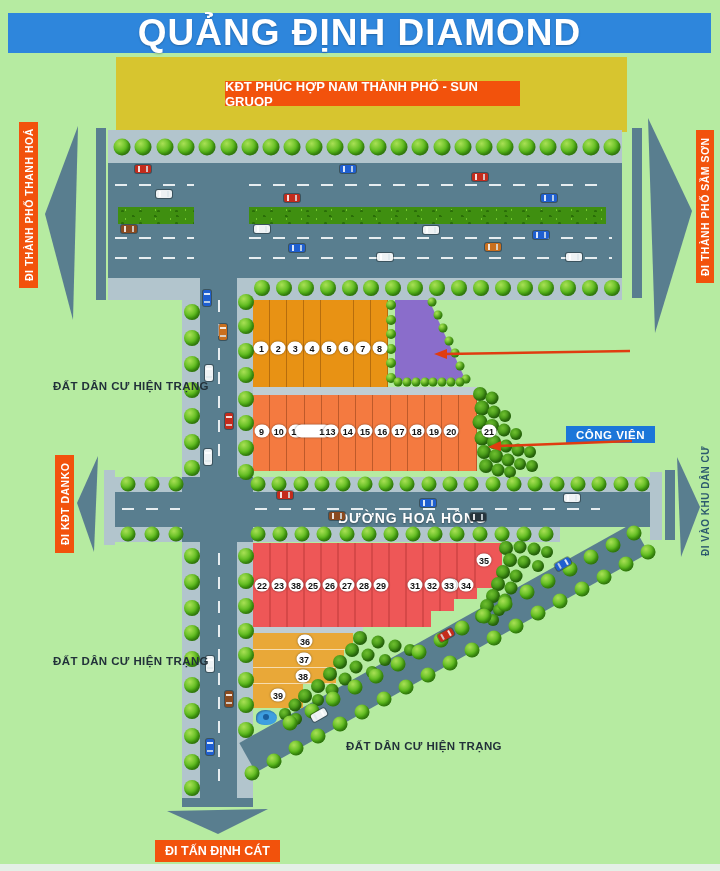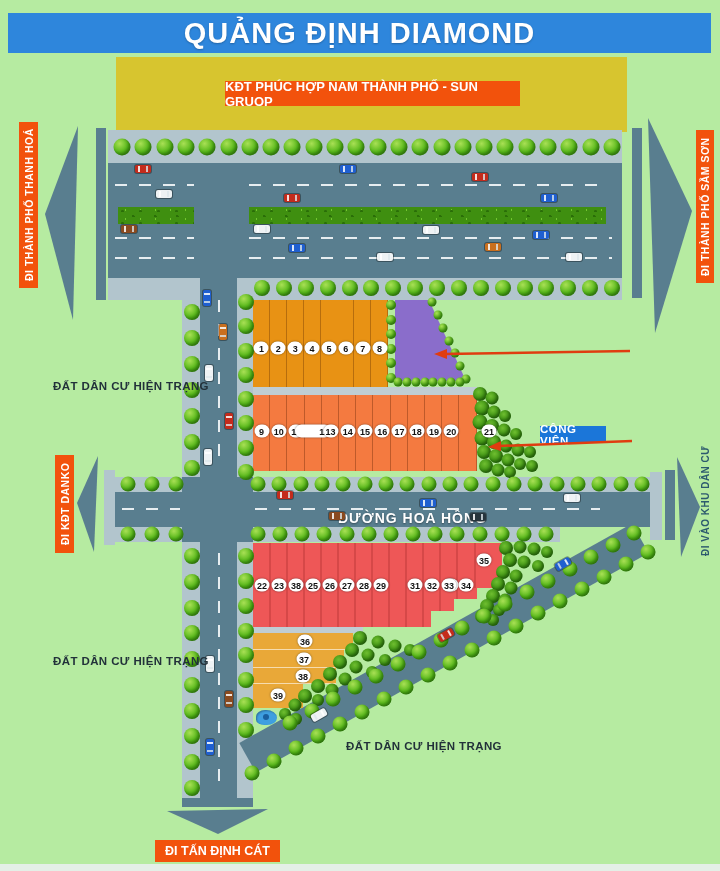--- a/index.html
+++ b/index.html
@@ -1,20 +1,20 @@
 <!DOCTYPE html>
 <html><head>
 <meta charset="utf-8">
 <style>
   html,body{margin:0;padding:0;background:#888;}
   #stage{position:relative;width:720px;height:871px;overflow:hidden;
          font-family:"Liberation Sans",sans-serif;background:var(--bg,#b6eba1);}
   #stage *{position:absolute;box-sizing:border-box;}
   .titlebar{left:8px;top:13px;width:703px;height:40px;background:var(--titlebar);
-    color:#fff;font-weight:bold;font-size:29px;letter-spacing:1px;display:flex;
+    color:#fff;font-weight:bold;font-size:37px;letter-spacing:1px;display:flex;
     align-items:center;justify-content:center;z-index:8;text-shadow:0 1px 2px rgba(0,0,0,.25);}
   .yellow{left:116px;top:57px;width:511px;height:75px;background:var(--yellow);z-index:1;}
   .kdt{left:225px;top:81px;width:295px;height:25px;background:var(--obanner);color:#fff;
     font-weight:bold;font-size:13px;display:flex;align-items:center;justify-content:center;z-index:2;}
   .sidewalk{background:var(--sidewalk);z-index:1;}
   .road{background:var(--road);z-index:1;}
   .hedge{z-index:2;background:var(--hedge);
     background-image:radial-gradient(circle 3px at 25% 35%,#2a6e08 40%,transparent 42%),
       radial-gradient(circle 3px at 70% 65%,#2a6e08 40%,transparent 42%),
       radial-gradient(circle 2px at 50% 30%,#71c52e 40%,transparent 42%);
@@ -136,21 +136,21 @@
       </g>
     </g>
   </svg>
 
   <div class="vbanner" style="left:19px;top:122px;width:19px;height:166px;">ĐI THÀNH PHỐ THANH HOÁ</div>
   <div class="vbanner" style="left:696px;top:130px;width:18px;height:153px;">ĐI THÀNH PHỐ SẦM SƠN</div>
   <div class="vbanner" style="left:55px;top:455px;width:19px;height:98px;">ĐI KĐT DANKO</div>
   <div class="vtext-plain" style="left:700px;top:452px;height:104px;">ĐI VÀO KHU DÂN CƯ</div>
   <div class="hbanner" style="left:155px;top:840px;width:125px;height:22px;">ĐI TẤN ĐỊNH CÁT</div>
 
-  <div class="poibox" style="left:540px;top:426px;width:66px;height:17px;font-size:11.5px;">CÔNG VIÊN</div>
+  <div class="poibox" style="left:566px;top:426px;width:89px;height:17px;font-size:11.5px;">CÔNG VIÊN</div>
 
   <div class="arealabel" style="left:53px;top:380px;">ĐẤT DÂN CƯ HIỆN TRẠNG</div>
   <div class="arealabel" style="left:53px;top:655px;">ĐẤT DÂN CƯ HIỆN TRẠNG</div>
   <div class="arealabel" style="left:346px;top:740px;">ĐẤT DÂN CƯ HIỆN TRẠNG</div>
 
   <svg class="toplayer" width="720" height="871">
     <line x1="444" y1="354" x2="630" y2="351" stroke="var(--annred)" stroke-width="2.5"></line>
     <polygon points="434,354 447,349 447,359" fill="var(--annred)"></polygon>
     <line x1="498" y1="446" x2="632" y2="441" stroke="var(--annred)" stroke-width="2.5"></line>
     <polygon points="488,447 501,441 501,451" fill="var(--annred)"></polygon>

